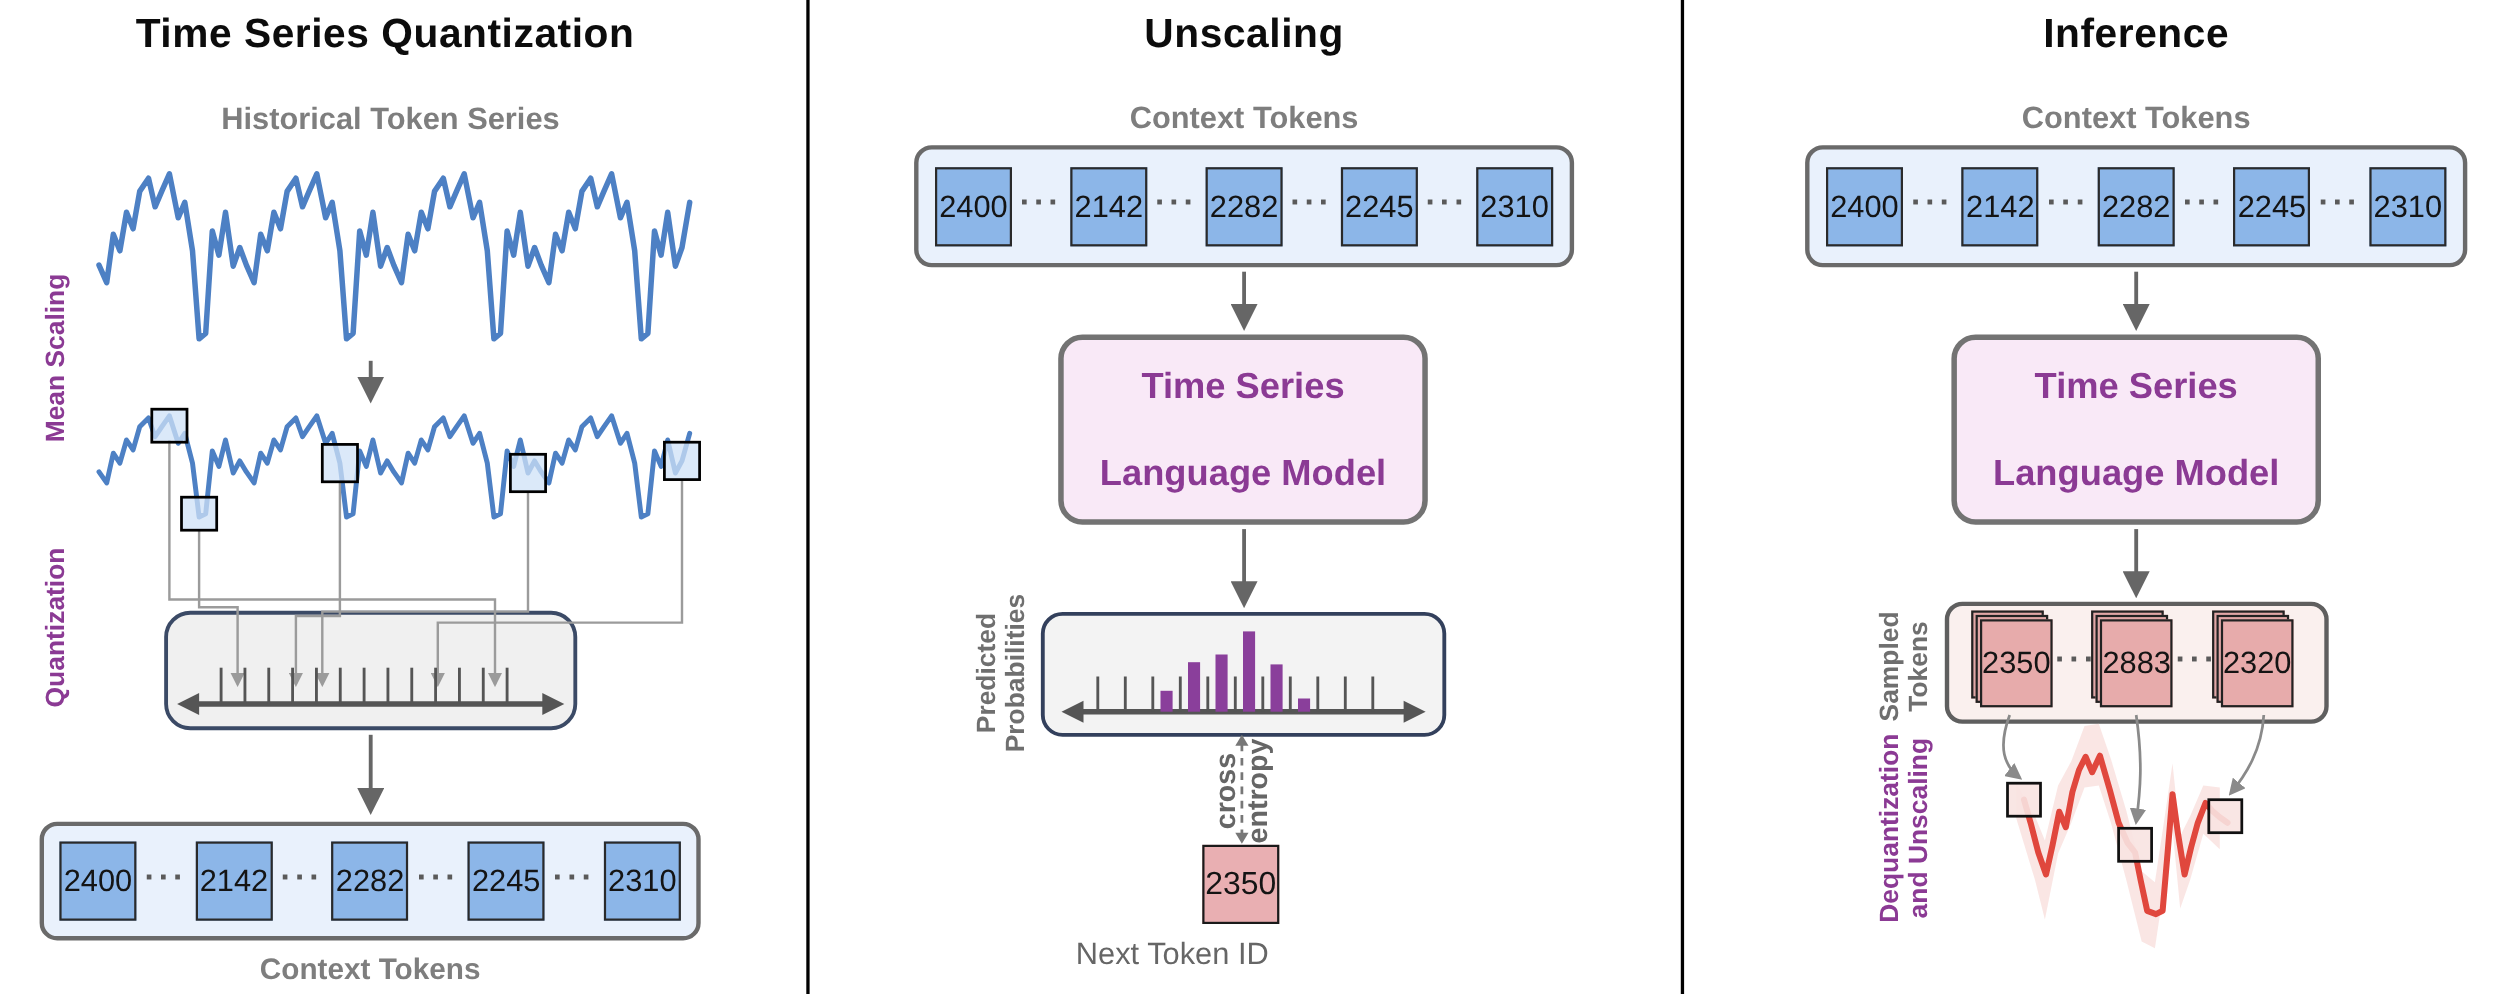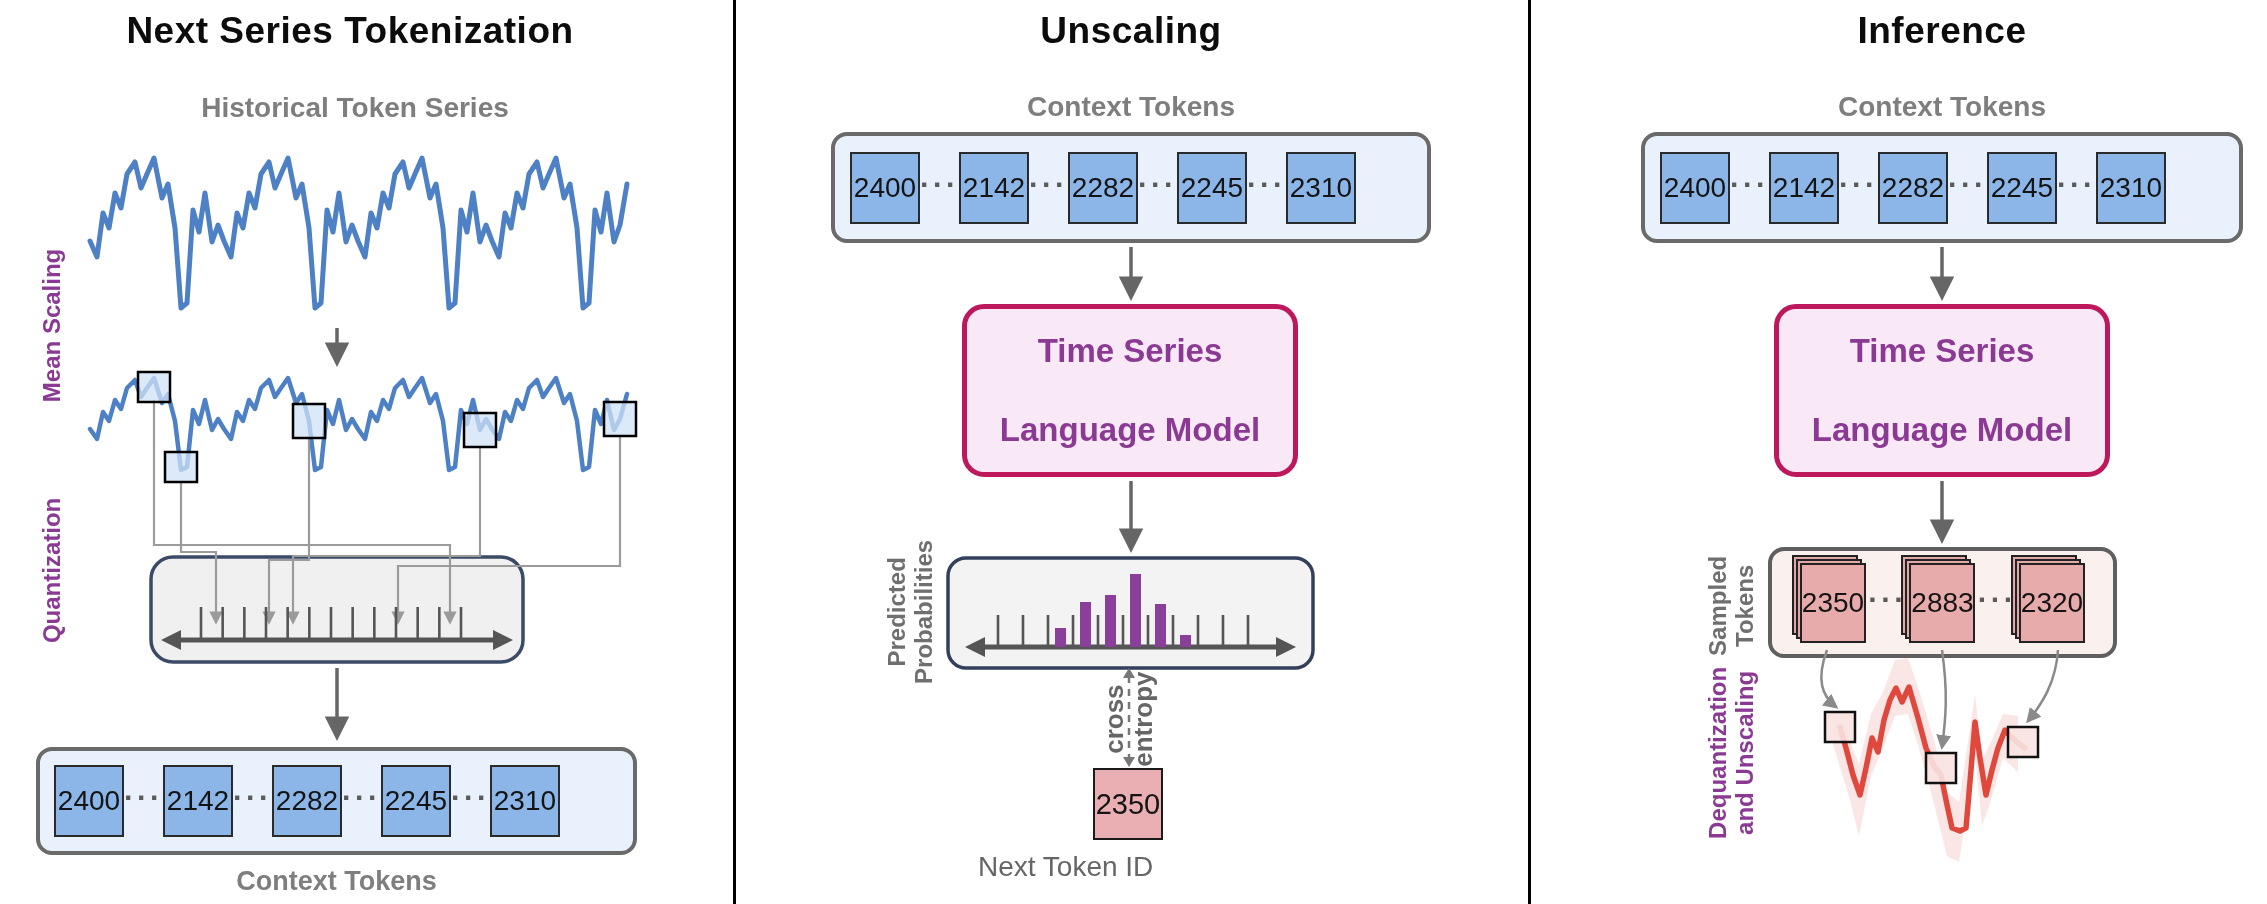--- a/index.html
+++ b/index.html
@@ -8,25 +8,25 @@
   .divider{position:absolute;top:0;bottom:0;width:3px;background:#000;}
   .panel{position:absolute;top:0;height:904px;}
   .svg-layer{position:absolute;left:0;top:0;pointer-events:none;}
   .p-title{position:absolute;text-align:center;font-size:37px;font-weight:700;color:#0c0c0c;letter-spacing:.5px;}
   .gray-sub{position:absolute;text-align:center;font-size:28px;font-weight:700;color:#7e7e7e;}
   .vlabel{position:absolute;transform:rotate(-90deg);text-align:center;white-space:nowrap;
           font-weight:700;line-height:1.12;}
   .vlabel.purple{color:#8b3a94;}
   .vlabel.gray{color:#6f6f6f;}
   .token-container{position:absolute;background:#e9f1fc;border:4px solid #6a6a6a;border-radius:16px;
-          display:flex;align-items:center;justify-content:flex-start;box-sizing:border-box;}
+          display:flex;align-items:center;justify-content:space-between;box-sizing:border-box;}
   .token-sq{width:70px;height:72px;background:#8cb6e8;border:2px solid #2a2a2a;display:flex;
           align-items:center;justify-content:center;font-size:28px;color:#141414;box-sizing:border-box;}
   .tok-dots{font-size:30px;font-weight:700;color:#5a5a5a;letter-spacing:3px;padding-bottom:6px;}
-  .model-box{position:absolute;background:#f9e9f7;border:5px solid #be185d;border-radius:22px;
+  .model-box{position:absolute;background:#f9e9f7;border:5px solid #737373;border-radius:22px;
           display:flex;flex-direction:column;align-items:center;justify-content:center;box-sizing:border-box;gap:36px;}
   .model-box .mline{font-size:33px;font-weight:700;color:#8b3a94;line-height:1.3;}
   .pink-box{position:absolute;background:#e9afb2;border:2px solid #1a1a1a;display:flex;align-items:center;
           justify-content:center;font-size:29px;color:#141414;box-sizing:border-box;}
   .plain-label{position:absolute;text-align:left;font-size:28px;color:#666;}
   .sampled-container{position:absolute;background:#faf0ee;border:4px solid #5f5f5f;border-radius:16px;
           display:flex;align-items:center;justify-content:space-between;box-sizing:border-box;}
   .card-stack{position:relative;width:66px;height:80px;}
   .card-stack .layer{position:absolute;width:66px;height:80px;background:#e2a7a7;border:2px solid #222;box-sizing:border-box;}
   .card-stack .l1{left:-8px;top:-8px;}
@@ -36,21 +36,21 @@
 </style>
 </head>
 <body>
 
 <div class="stage">
 
   <div class="divider" style="left:733px"></div>
   <div class="divider" style="left:1528px"></div>
 
   <section class="panel" style="left:0;width:733px">
-    <div class="p-title" style="left:0;top:10px;width:700px">Next Series Tokenization</div>
+    <div class="p-title" style="left:0;top:10px;width:700px">Time Series Quantization</div>
     <div class="gray-sub" style="left:0;top:92px;width:710px">Historical Token Series</div>
 
     <div class="vlabel purple" style="left:-33px;top:312px;width:170px;font-size:24px">Mean Scaling</div>
     <div class="vlabel purple" style="left:-28px;top:557px;width:160px;font-size:24px">Quantization</div>
 
     <svg class="svg-layer" width="733" height="904" viewBox="0 0 733 904">
       <defs>
         <marker id="ahL" viewBox="0 0 10 10" refX="8" refY="5" markerWidth="7" markerHeight="7" orient="auto-start-reverse">
           <path d="M0,0L10,5L0,10z" fill="#666"></path>
         </marker>

